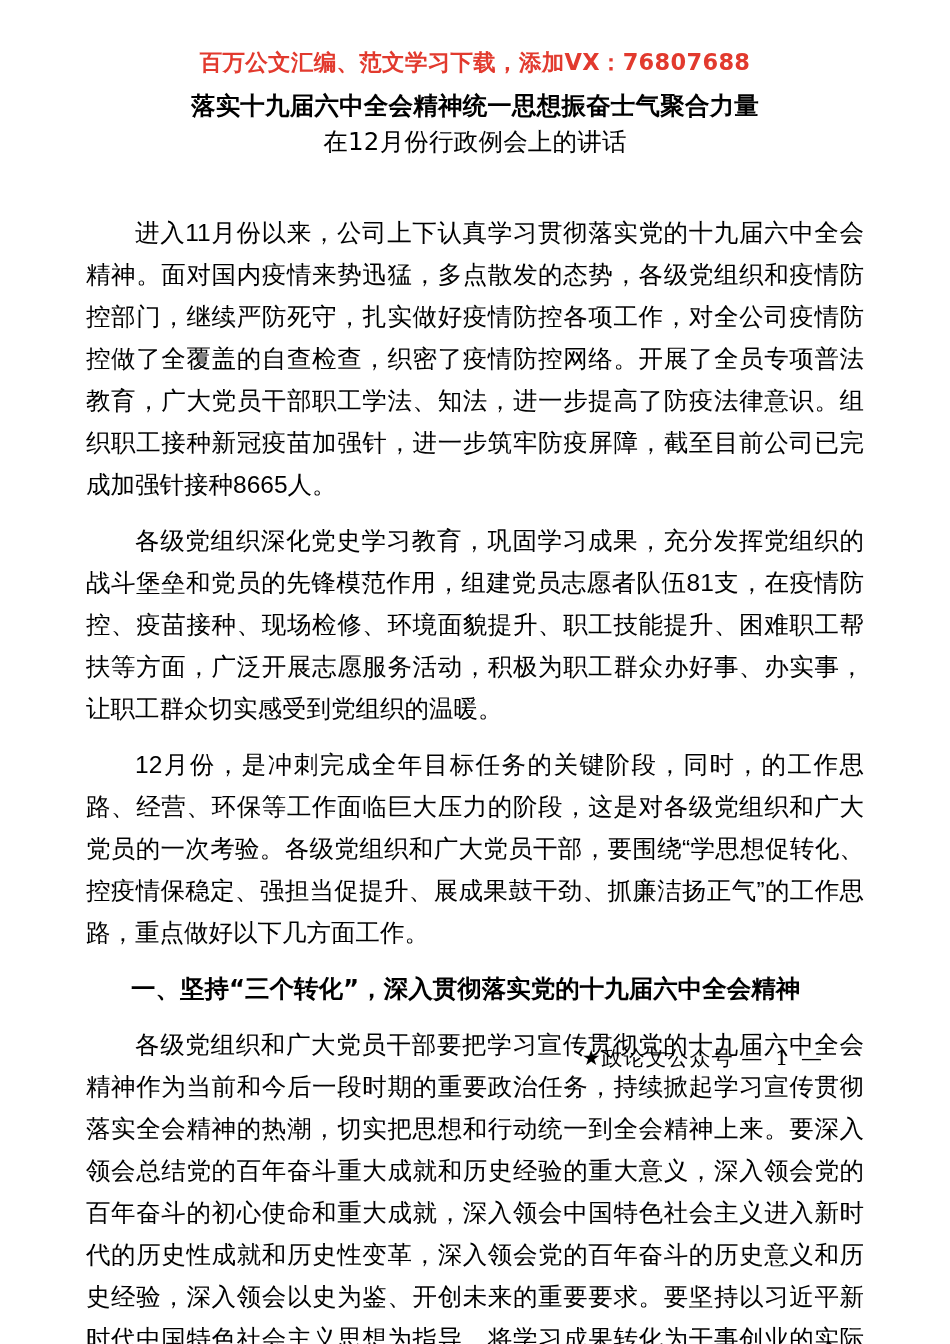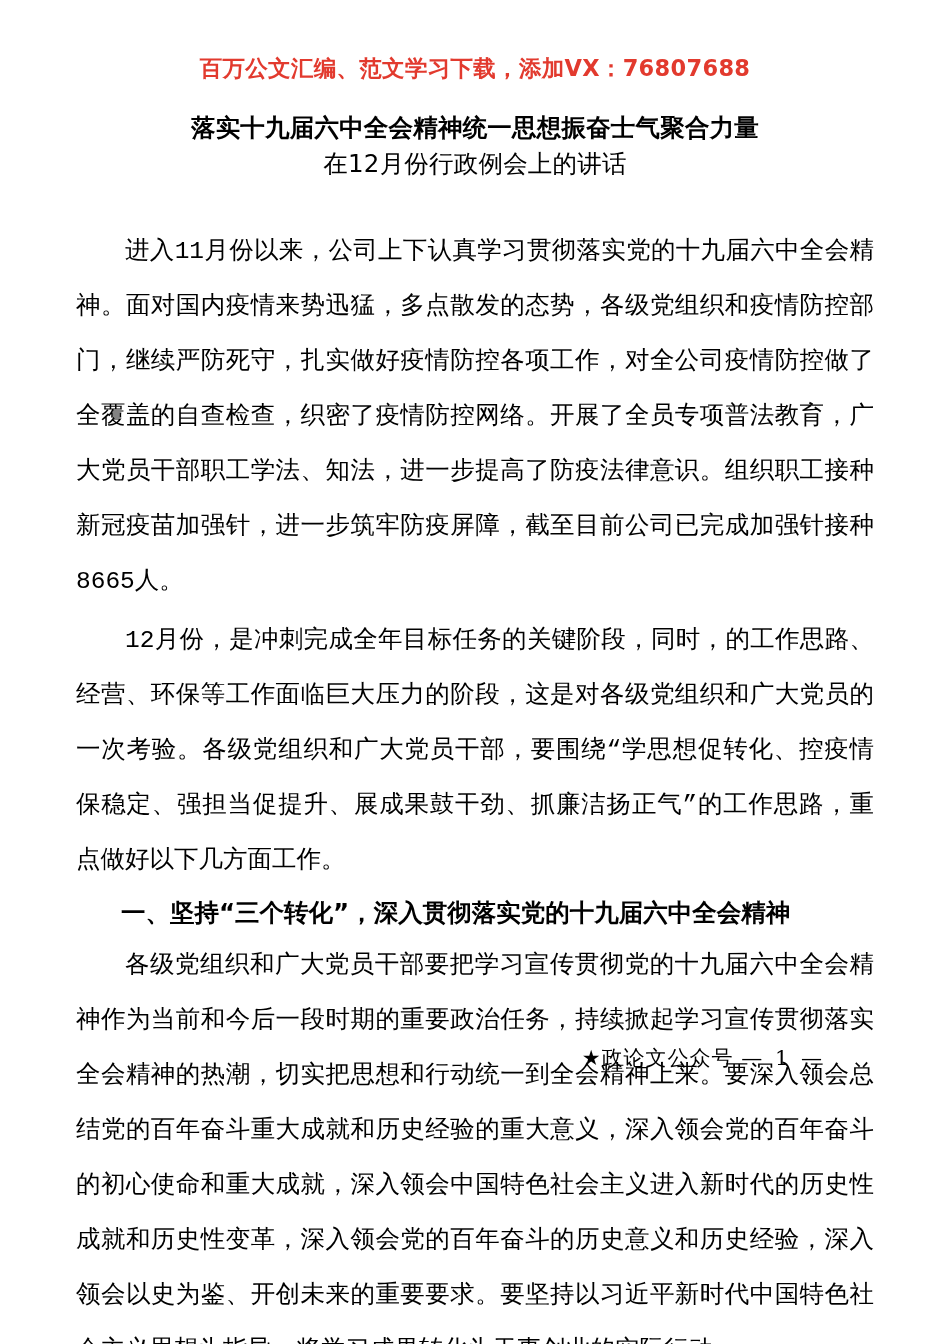--- a/index.html
+++ b/index.html
@@ -13,71 +13,71 @@
     font-family: "DejaVu Sans", "Liberation Sans", sans-serif;
     color: #000000;
     position: relative;
     overflow: hidden;
   }
 
   .page {
     width: 950px;
     height: 1098px;
     box-sizing: border-box;
-    padding: 14px;
+    padding: 8px;
     position: relative;
   }
 
   
   .promo {
     text-align: center;
     color: #e23a2e;
     font-size: 22.5px;
     font-weight: 700;
     letter-spacing: 0.3px;
     padding-top: 41px;
     line-height: 1.2;
     font-family: "DejaVu Sans", "Liberation Sans", sans-serif;
   }
 
   
   .title-block {
     text-align: center;
-    margin-top: 28px;
+    margin-top: 12px;
   }
   .title-line {
     font-size: 24.5px;
     line-height: 36px;
     font-weight: 600;
     letter-spacing: 0.2px;
     font-family: "DejaVu Sans", "Liberation Sans", sans-serif;
   }
   .title-line.sub {
     font-weight: 500;
     text-align: center;
   }
 
   
   .body-area {
     margin: 0 auto;
     width: 806px;
     padding-top: 38px;
   }
   p.para {
-    margin: 4px;
+    margin: 14px;
     font-size: 24.5px;
-    line-height: 55px;
+    line-height: 42px;
     text-align: justify;
     text-justify: inter-ideograph;
     text-indent: 2em;
     letter-spacing: 0;
-    font-family: Liberation Mono, monospace;
+    font-family: Liberation Sans, sans-serif;
   }
   p.heading {
-    margin: 0;
+    margin: 10px;
     font-size: 24.5px;
     line-height: 41.5px;
     text-indent: 2em;
     font-weight: 600;
     text-align: left;
     font-family: "DejaVu Sans", "Liberation Sans", sans-serif;
   }
 
   
   .footer {
@@ -105,20 +105,21 @@
 
   <div class="promo" style="color: rgb(226, 58, 46);">百万公文汇编、范文学习下载，添加VX：76807688</div>
 
   <div class="title-block">
     <div class="title-line">落实十九届六中全会精神统一思想振奋士气聚合力量</div>
     <div class="title-line sub">在12月份行政例会上的讲话</div>
   </div>
 
   <div class="body-area">
     <p class="para">进入11月份以来，公司上下认真学习贯彻落实党的十九届六中全会精神。面对国内疫情来势迅猛，多点散发的态势，各级党组织和疫情防控部门，继续严防死守，扎实做好疫情防控各项工作，对全公司疫情防控做了全覆盖的自查检查，织密了疫情防控网络。开展了全员专项普法教育，广大党员干部职工学法、知法，进一步提高了防疫法律意识。组织职工接种新冠疫苗加强针，进一步筑牢防疫屏障，截至目前公司已完成加强针接种8665人。</p>
+    <p class="para">各级党组织深化党史学习教育，巩固学习成果，充分发挥党组织的战斗堡垒和党员的先锋模范作用，组建党员志愿者队伍81支，在疫情防控、疫苗接种、现场检修、环境面貌提升、职工技能提升、困难职工帮扶等方面，广泛开展志愿服务活动，积极为职工群众办好事、办实事，让职工群众切实感受到党组织的温暖。</p>
     <p class="para">12月份，是冲刺完成全年目标任务的关键阶段，同时，的工作思路、经营、环保等工作面临巨大压力的阶段，这是对各级党组织和广大党员的一次考验。各级党组织和广大党员干部，要围绕“学思想促转化、控疫情保稳定、强担当促提升、展成果鼓干劲、抓廉洁扬正气”的工作思路，重点做好以下几方面工作。</p>
 
     <p class="heading">一、坚持“三个转化”，深入贯彻落实党的十九届六中全会精神</p>
 
     <p class="para">各级党组织和广大党员干部要把学习宣传贯彻党的十九届六中全会精神作为当前和今后一段时期的重要政治任务，持续掀起学习宣传贯彻落实全会精神的热潮，切实把思想和行动统一到全会精神上来。要深入领会总结党的百年奋斗重大成就和历史经验的重大意义，深入领会党的百年奋斗的初心使命和重大成就，深入领会中国特色社会主义进入新时代的历史性成就和历史性变革，深入领会党的百年奋斗的历史意义和历史经验，深入领会以史为鉴、开创未来的重要要求。要坚持以习近平新时代中国特色社会主义思想为指导，将学习成果转化为干事创业的实际行动。</p>
 
   </div>
 
   <div class="footer">
     <span class="star">★</span><span>政论文公众号</span>

